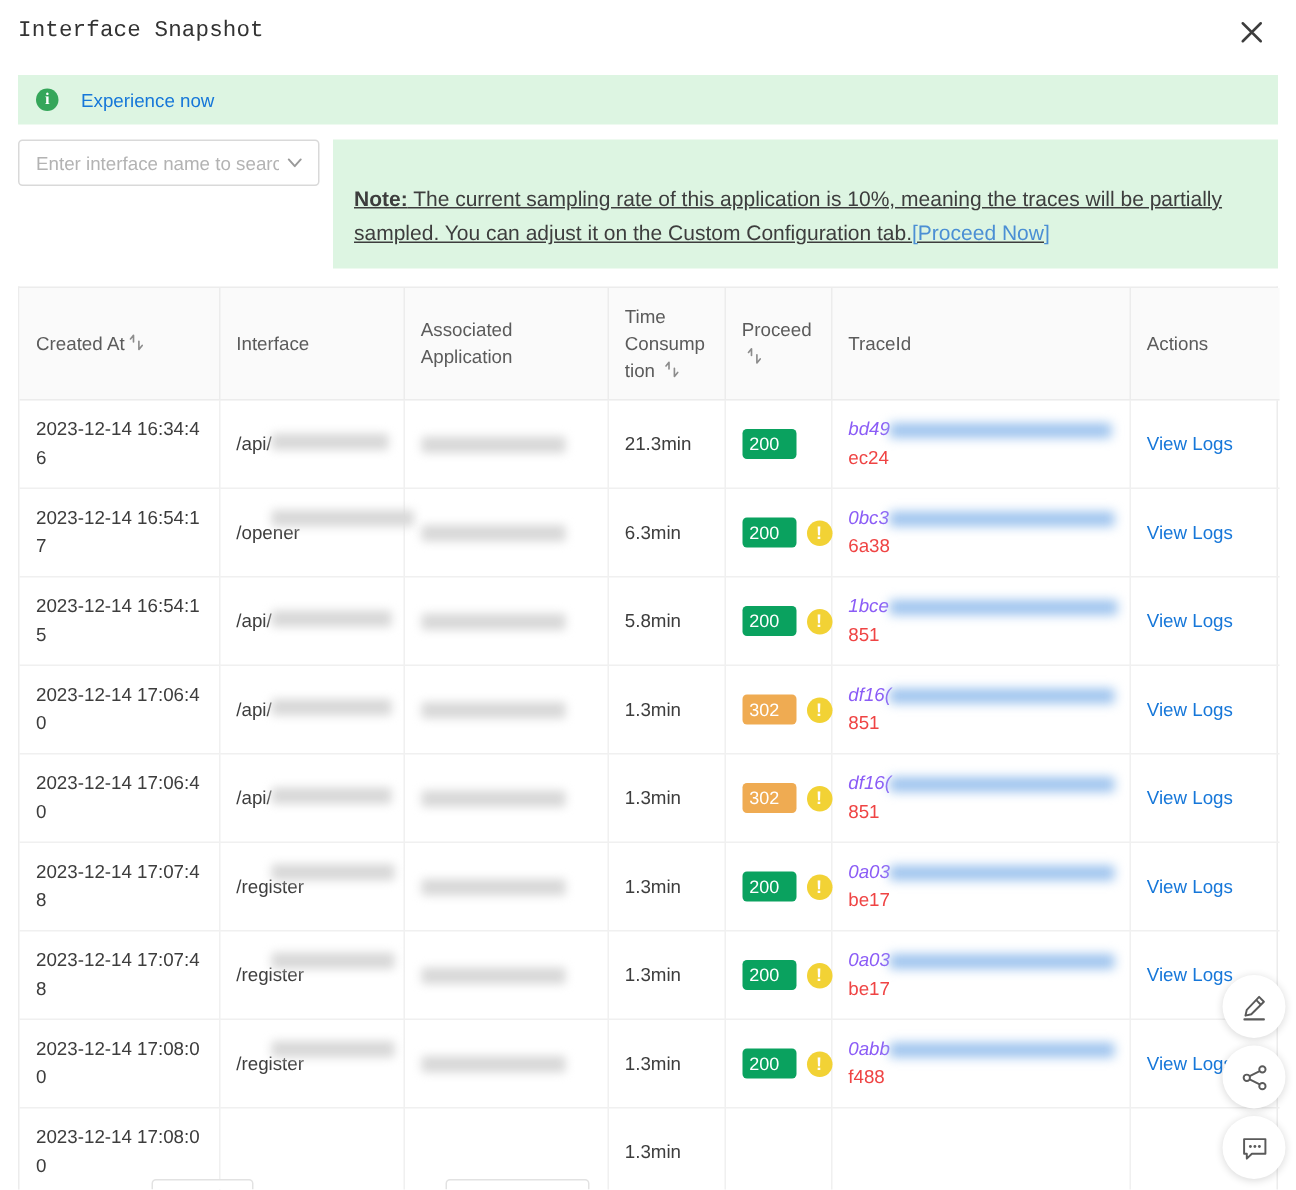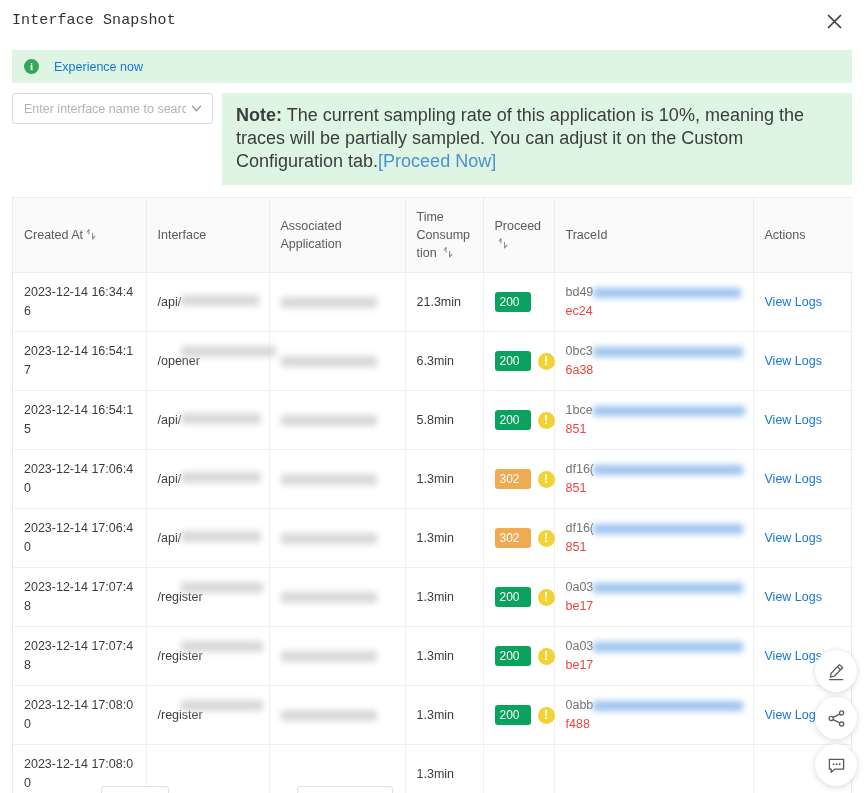--- a/index.html
+++ b/index.html
@@ -111,25 +111,26 @@
     flex: 0 0 auto;
     margin-left: 4px;
     color: #9a9a9a;
   }
   .chevron svg { display: block; }
 
   .note-banner {
     flex: 1 1 auto;
     margin-left: 9px;
     background: #ddf5e2;
-    padding: 11px 14px 12px 14px;
-    box-sizing: border-box;
-    font-size: 18px;
+    padding: 28px 14px 12px 14px;
+    box-sizing: border-box;
+    font-size: 14px;
     line-height: 23px;
     color: #3d3d3d;
+    text-decoration: underline;
   }
   .note-label { font-weight: bold; }
   .note-link {
     color: #4b8fd4;
     cursor: pointer;
     text-decoration: none;
   }
 
   
   .table-wrap {
@@ -234,21 +235,21 @@
     color: #ffffff;
     font-size: 12px;
     font-weight: bold;
     line-height: 17px;
     text-align: center;
     flex: 0 0 auto;
     font-family: "Liberation Sans", sans-serif;
   }
 
   .trace-cell { position: relative; color: #1677d9; }
-  .trace-prefix { color: #737373; }
+  .trace-prefix { color: #8b5cf6; font-style: italic; }
   .trace-suffix { color: #ef4444; display: block; }
 
   .action-link {
     color: #1677d9;
     cursor: pointer;
     text-decoration: none;
     font-size: 12.5px;
   }
 
   

